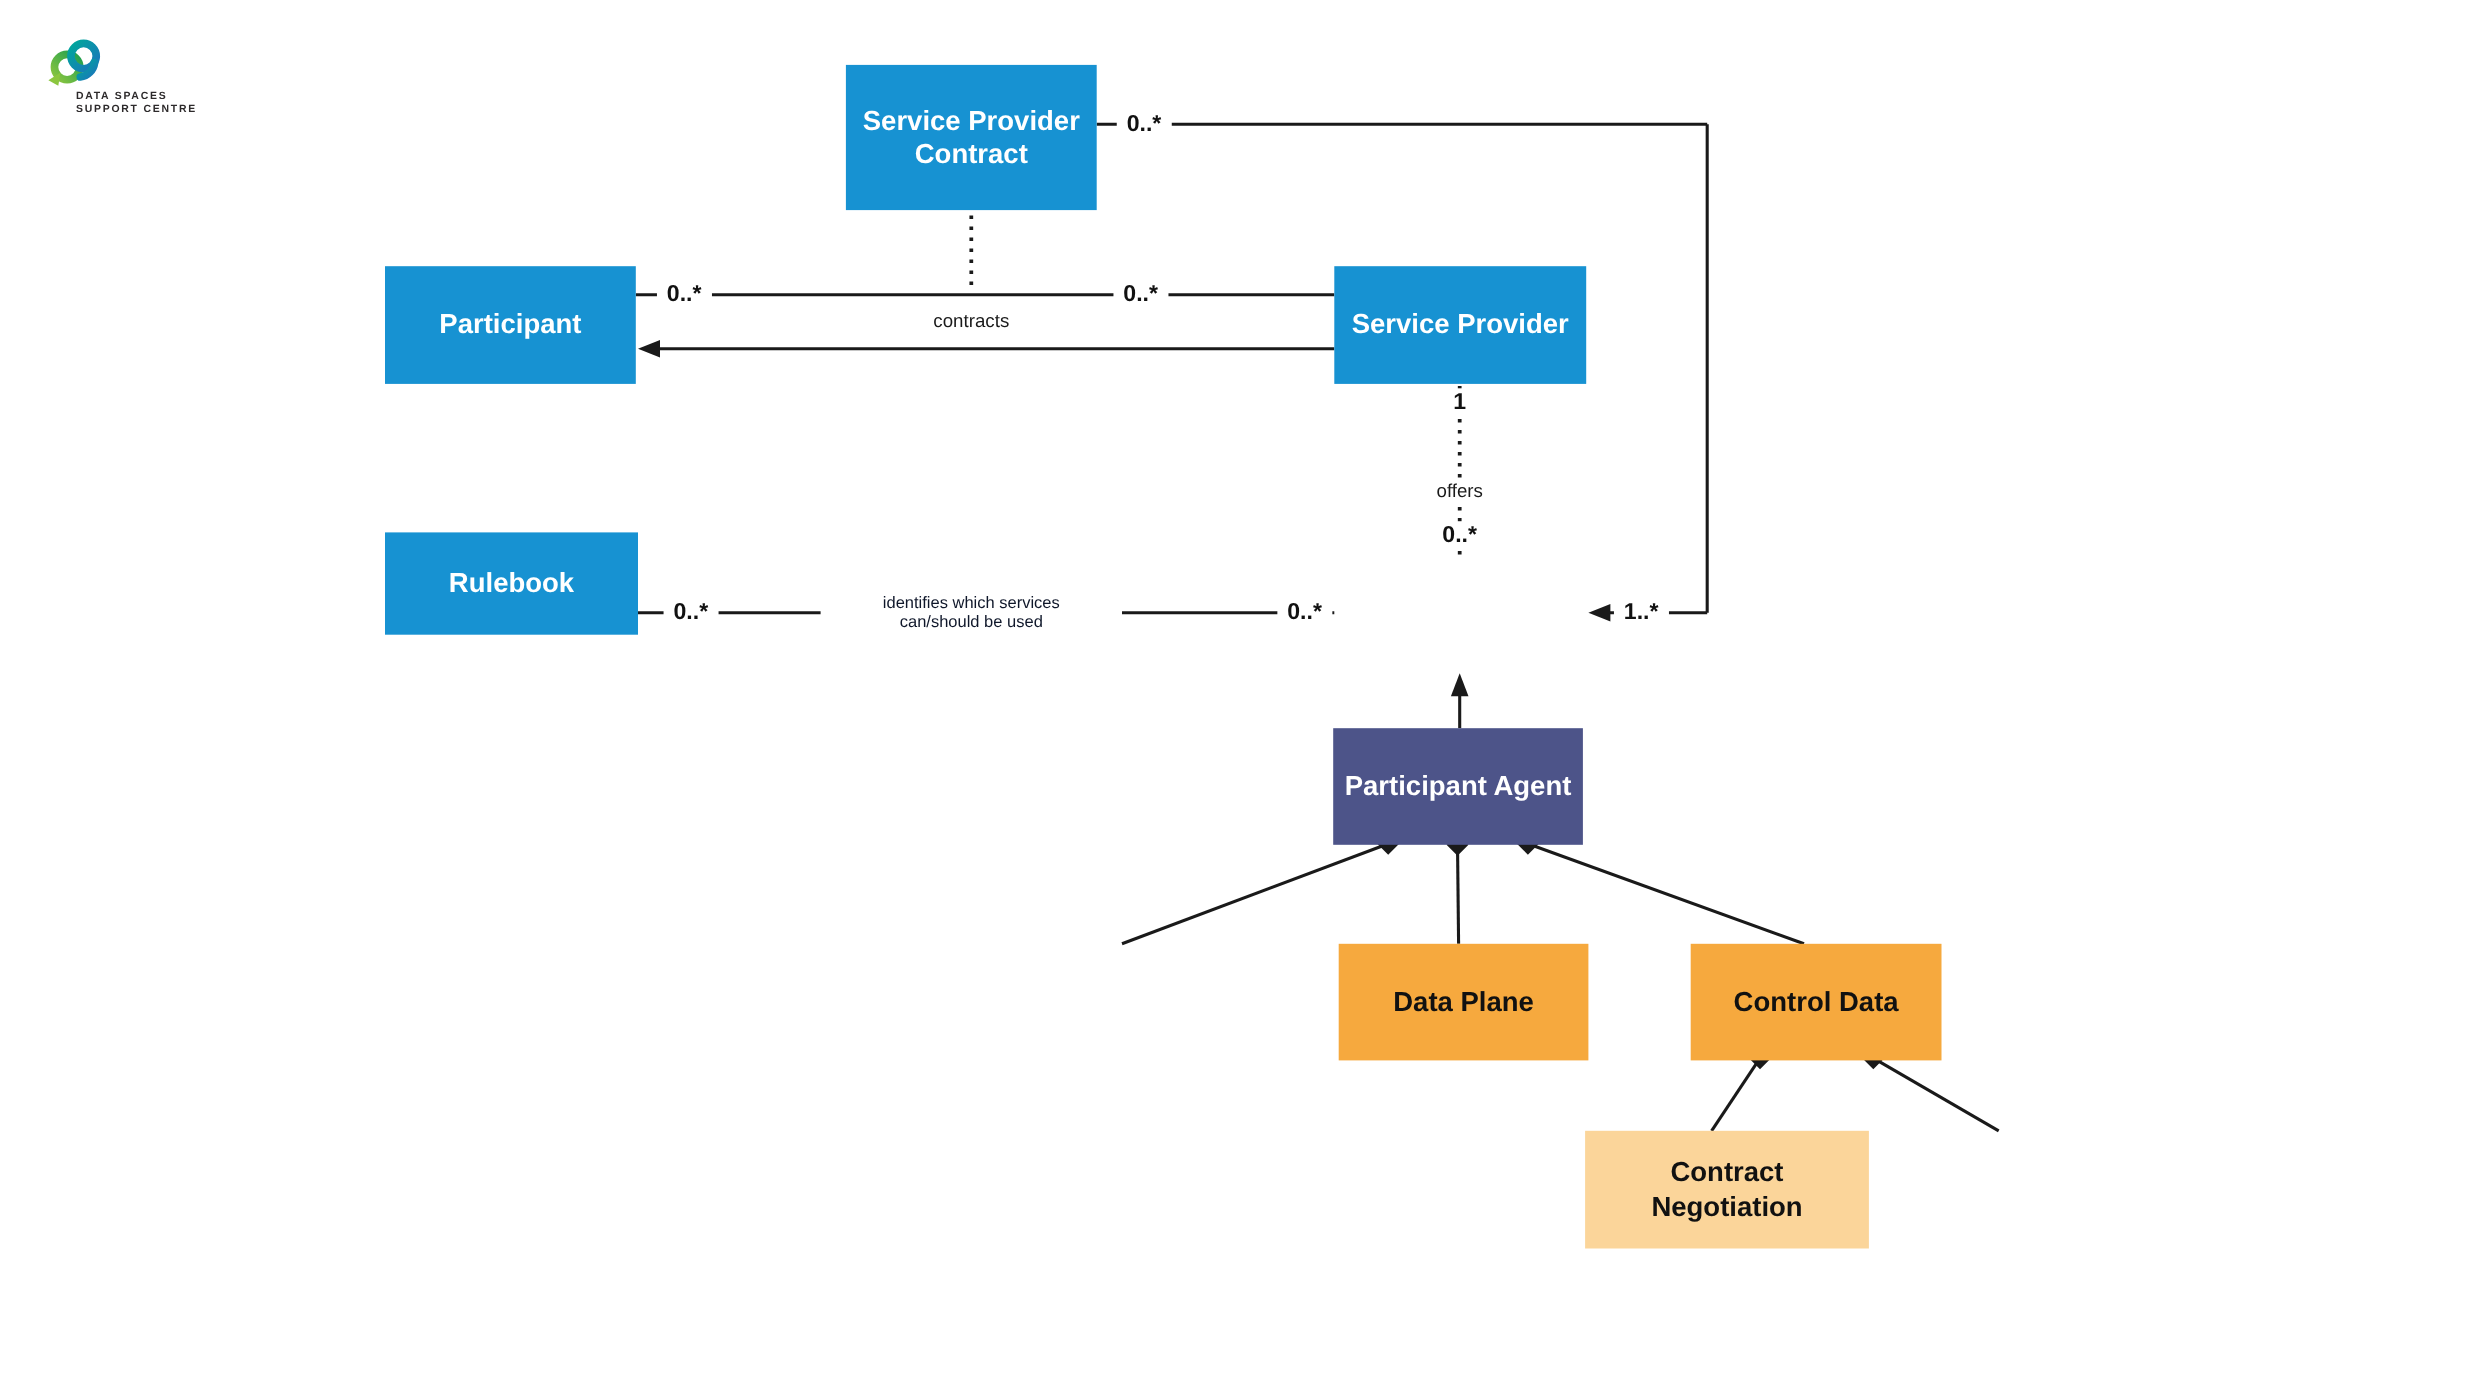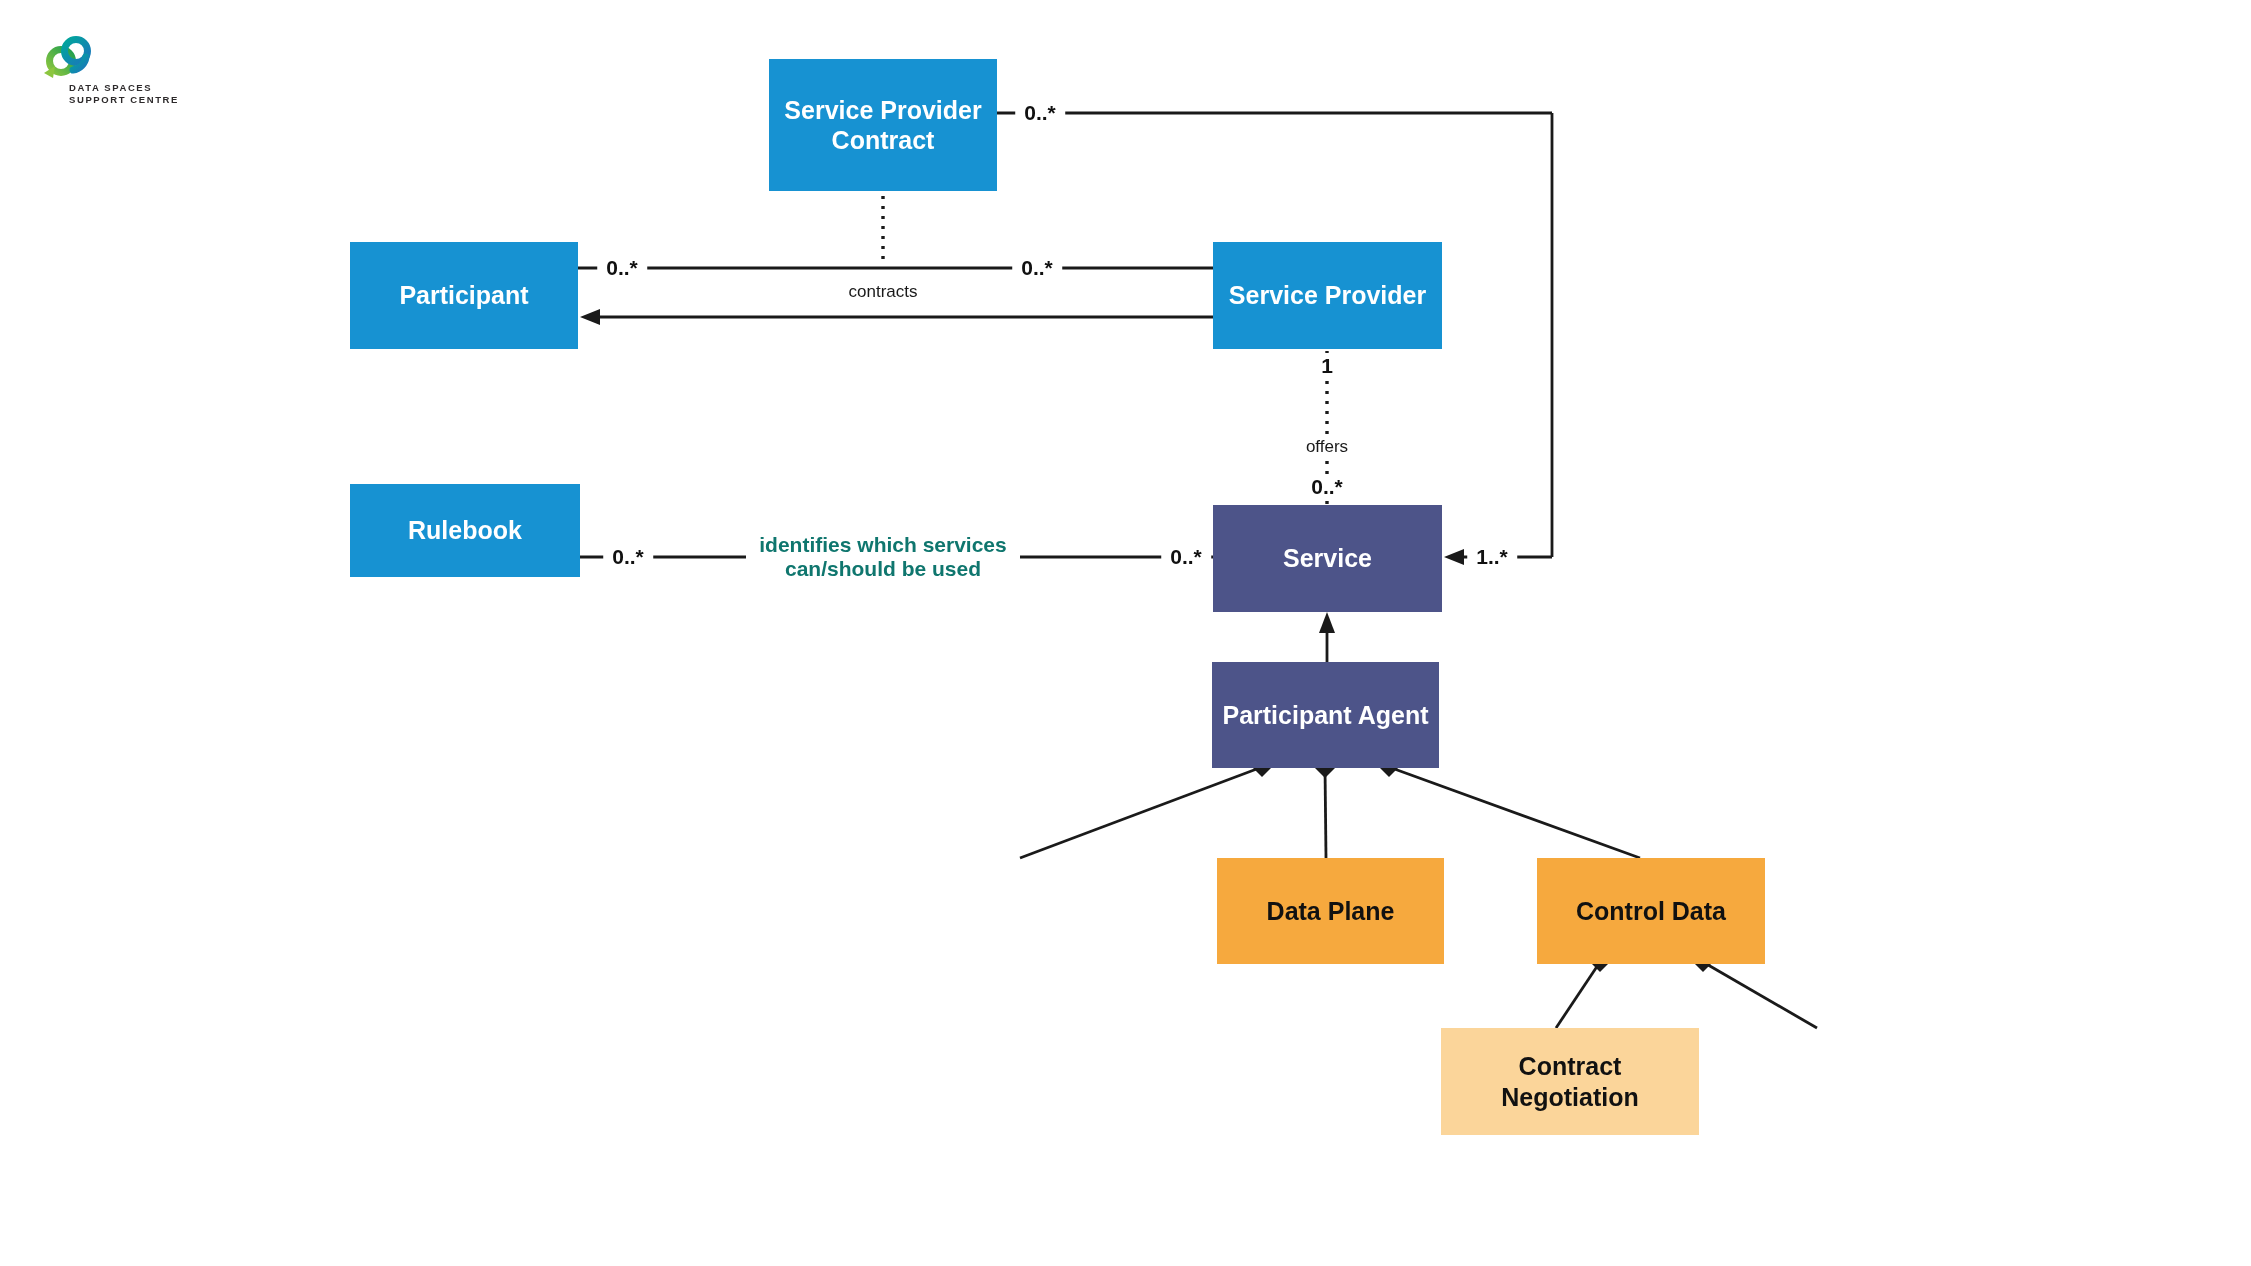--- a/index.html
+++ b/index.html
@@ -45,21 +45,21 @@
   .edge-label{
     position:absolute;
     transform:translate(-50%,-50%);
     background:#ffffff;
     padding:1px 9px;
     font-weight:700;font-size:21px;color:#111111;
     white-space:nowrap;
   }
   .edge-label.plain{font-weight:400;font-size:17px;color:#1a1a1a;margin-top:24px;}
   .edge-label.note{
-    font-weight:700;font-size:21px;line-height:1.15;color:#0f766e;
+    font-weight:400;font-size:15px;line-height:1.15;color:#0f172a;
     text-align:center;white-space:normal;width:262px;padding:2px 6px;
   }
   #l-spc{left:1040px;top:113px;}
   #l-cl{left:622px;top:268px;}
   #l-contracts{left:883px;top:268px;}
   #l-cr{left:1037px;top:268px;}
   #l-one{left:1327px;top:366px;}
   #l-offers{left:1327px;top:423px;}
   #l-om{left:1327px;top:487px;}
   #l-rb{left:628px;top:557px;}
@@ -158,23 +158,20 @@
   </div>
   <div class="node blue" id="n-participant">
     <span>Participant</span>
   </div>
   <div class="node blue" id="n-sp">
     <span>Service Provider</span>
   </div>
   <div class="node blue" id="n-rulebook">
     <span>Rulebook</span>
   </div>
-  <div class="node purple" id="n-service">
-    <span>Service</span>
-  </div>
   <div class="node purple" id="n-pa">
     <span>Participant Agent</span>
   </div>
   <div class="node orange" id="n-dp">
     <span>Data Plane</span>
   </div>
   <div class="node orange" id="n-cp">
     <span>Control Data</span>
   </div>
   <div class="node lightorange" id="n-cn">

